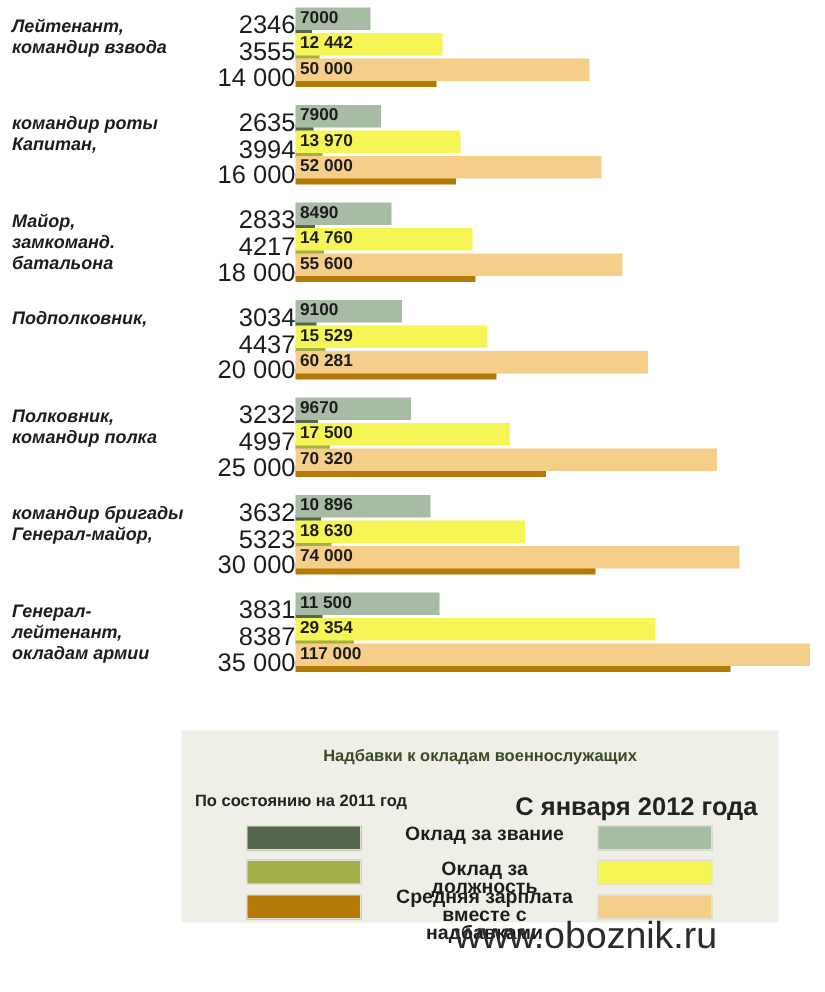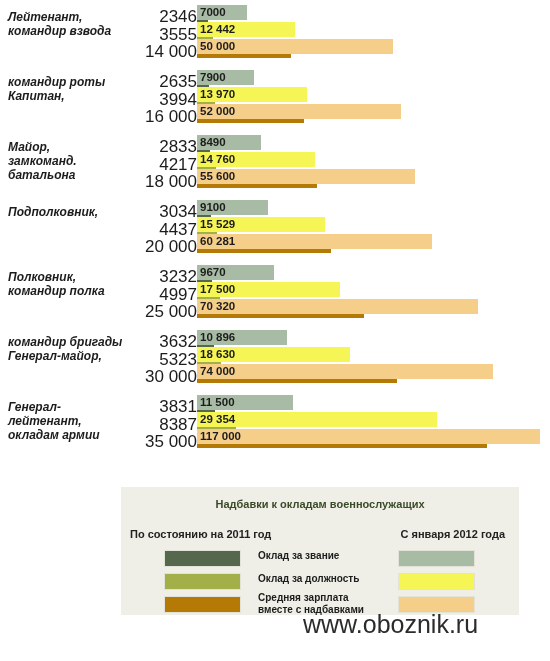--- a/index.html
+++ b/index.html
@@ -40,29 +40,29 @@
     margin-left:44px;
   }
   .legend-title{
     position:absolute;left:0;top:11px;width:398px;text-align:center;
     font-size:11px;font-weight:bold;color:#3a4a28;
   }
   .legend-head-left{
     position:absolute;left:9px;top:41px;font-size:11px;font-weight:bold;color:#222;
   }
   .legend-head-right{
-    position:absolute;right:14px;top:41px;font-size:11px;font-weight:bold;color:#222;text-align:right;
+    position:absolute;right:14px;top:41px;font-size:17px;font-weight:bold;color:#222;text-align:right;
   }
   .lrow{position:absolute;left:0;width:398px;height:23px;}
   .sw{position:absolute;width:77px;height:17px;border:1px solid #e2e2d6;box-sizing:border-box;}
   .sw-left{left:43px;}
   .sw-right{left:277px;}
   .lname{
-    position:absolute;left:137px;width:130px;
-    font-size:10px;font-weight:bold;color:#1c1c1c;line-height:12px;
+    position:absolute;left:137px;width:130px;text-align:center;
+    font-size:13px;font-weight:bold;color:#1c1c1c;line-height:12px;
   }
   #watermark{
     position:absolute;left:303px;top:610px;
     font-size:25px;color:#2b2b2b;letter-spacing:0px;
     font-family:"Liberation Sans","DejaVu Sans",sans-serif;
     white-space:nowrap;
   }
 </style>
 </head>
 <body>

